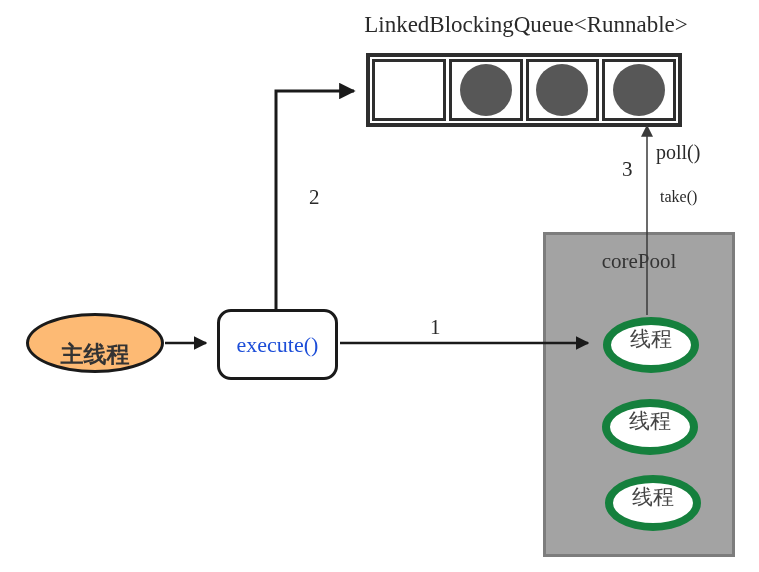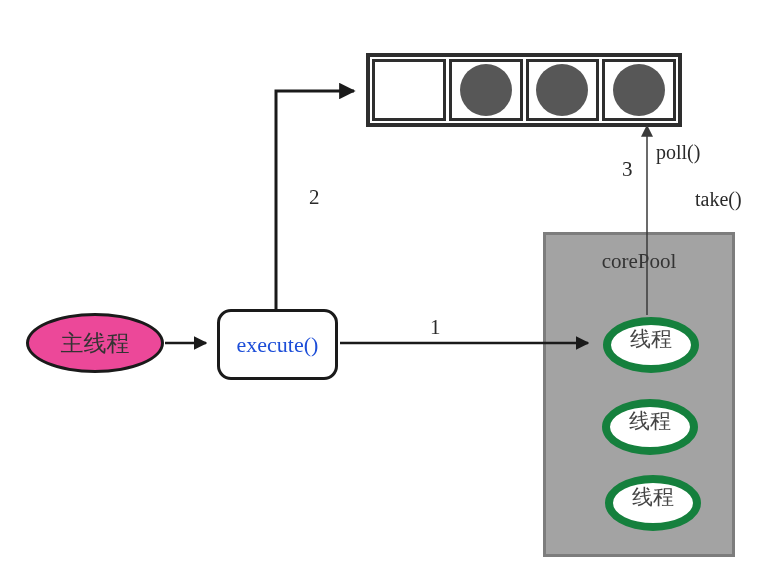--- a/index.html
+++ b/index.html
@@ -31,23 +31,23 @@
   .task-circle{
     display:none;
     width:52px;height:52px;border-radius:50%;
     background:#575757;
   }
   .qcell.filled .task-circle{display:block;}
   
   .ellipse-main{
     position:absolute;left:26px;top:313px;width:138px;height:60px;
     border:3px solid #1a1a1a;border-radius:50%;
-    box-sizing:border-box;background:#ec4899;
-    display:flex;align-items:center;justify-content:center;
-    font-size:23px;color:#333;
+    box-sizing:border-box;background:#fdba74;
+    display:flex;align-items:flex-end;justify-content:center;
+    font-size:23px;color:#333;font-weight:bold;
   }
   .execute-box{
     position:absolute;left:217px;top:309px;width:121px;height:71px;
     border:3px solid #1a1a1a;border-radius:14px;
     box-sizing:border-box;background:#fff;
     display:flex;align-items:center;justify-content:center;
     font-size:22px;color:#1d4ed8;
   }
   
   .corepool{
@@ -68,32 +68,33 @@
   }
   .thread-1{left:57px;top:82px;}
   .thread-2{left:56px;top:164px;}
   .thread-3{left:59px;top:240px;}
   
   .lbl{position:absolute;font-size:21px;color:#2a2a2a;white-space:nowrap;}
   .lbl-1{left:430px;top:315px;}
   .lbl-2{left:309px;top:185px;}
   .lbl-3{left:622px;top:157px;}
   .lbl-poll{left:656px;top:141px;font-size:20px;}
-  .lbl-take{left:695px;top:188px;font-size:20px;}
+  .lbl-take{left:660px;top:188px;font-size:16px;}
   
   .arrows{
     position:absolute;left:0;top:0;width:759px;height:572px;
     pointer-events:none;
   }
 </style>
 </head>
 <body>
 
 <div class="canvas">
 
+  <div class="title">LinkedBlockingQueue&lt;Runnable&gt;</div>
 
   <div class="queue">
     <div class="qcell">
       
     </div>
     <div class="qcell filled">
       <div class="task-circle"></div>
     </div>
     <div class="qcell filled">
       <div class="task-circle"></div>

